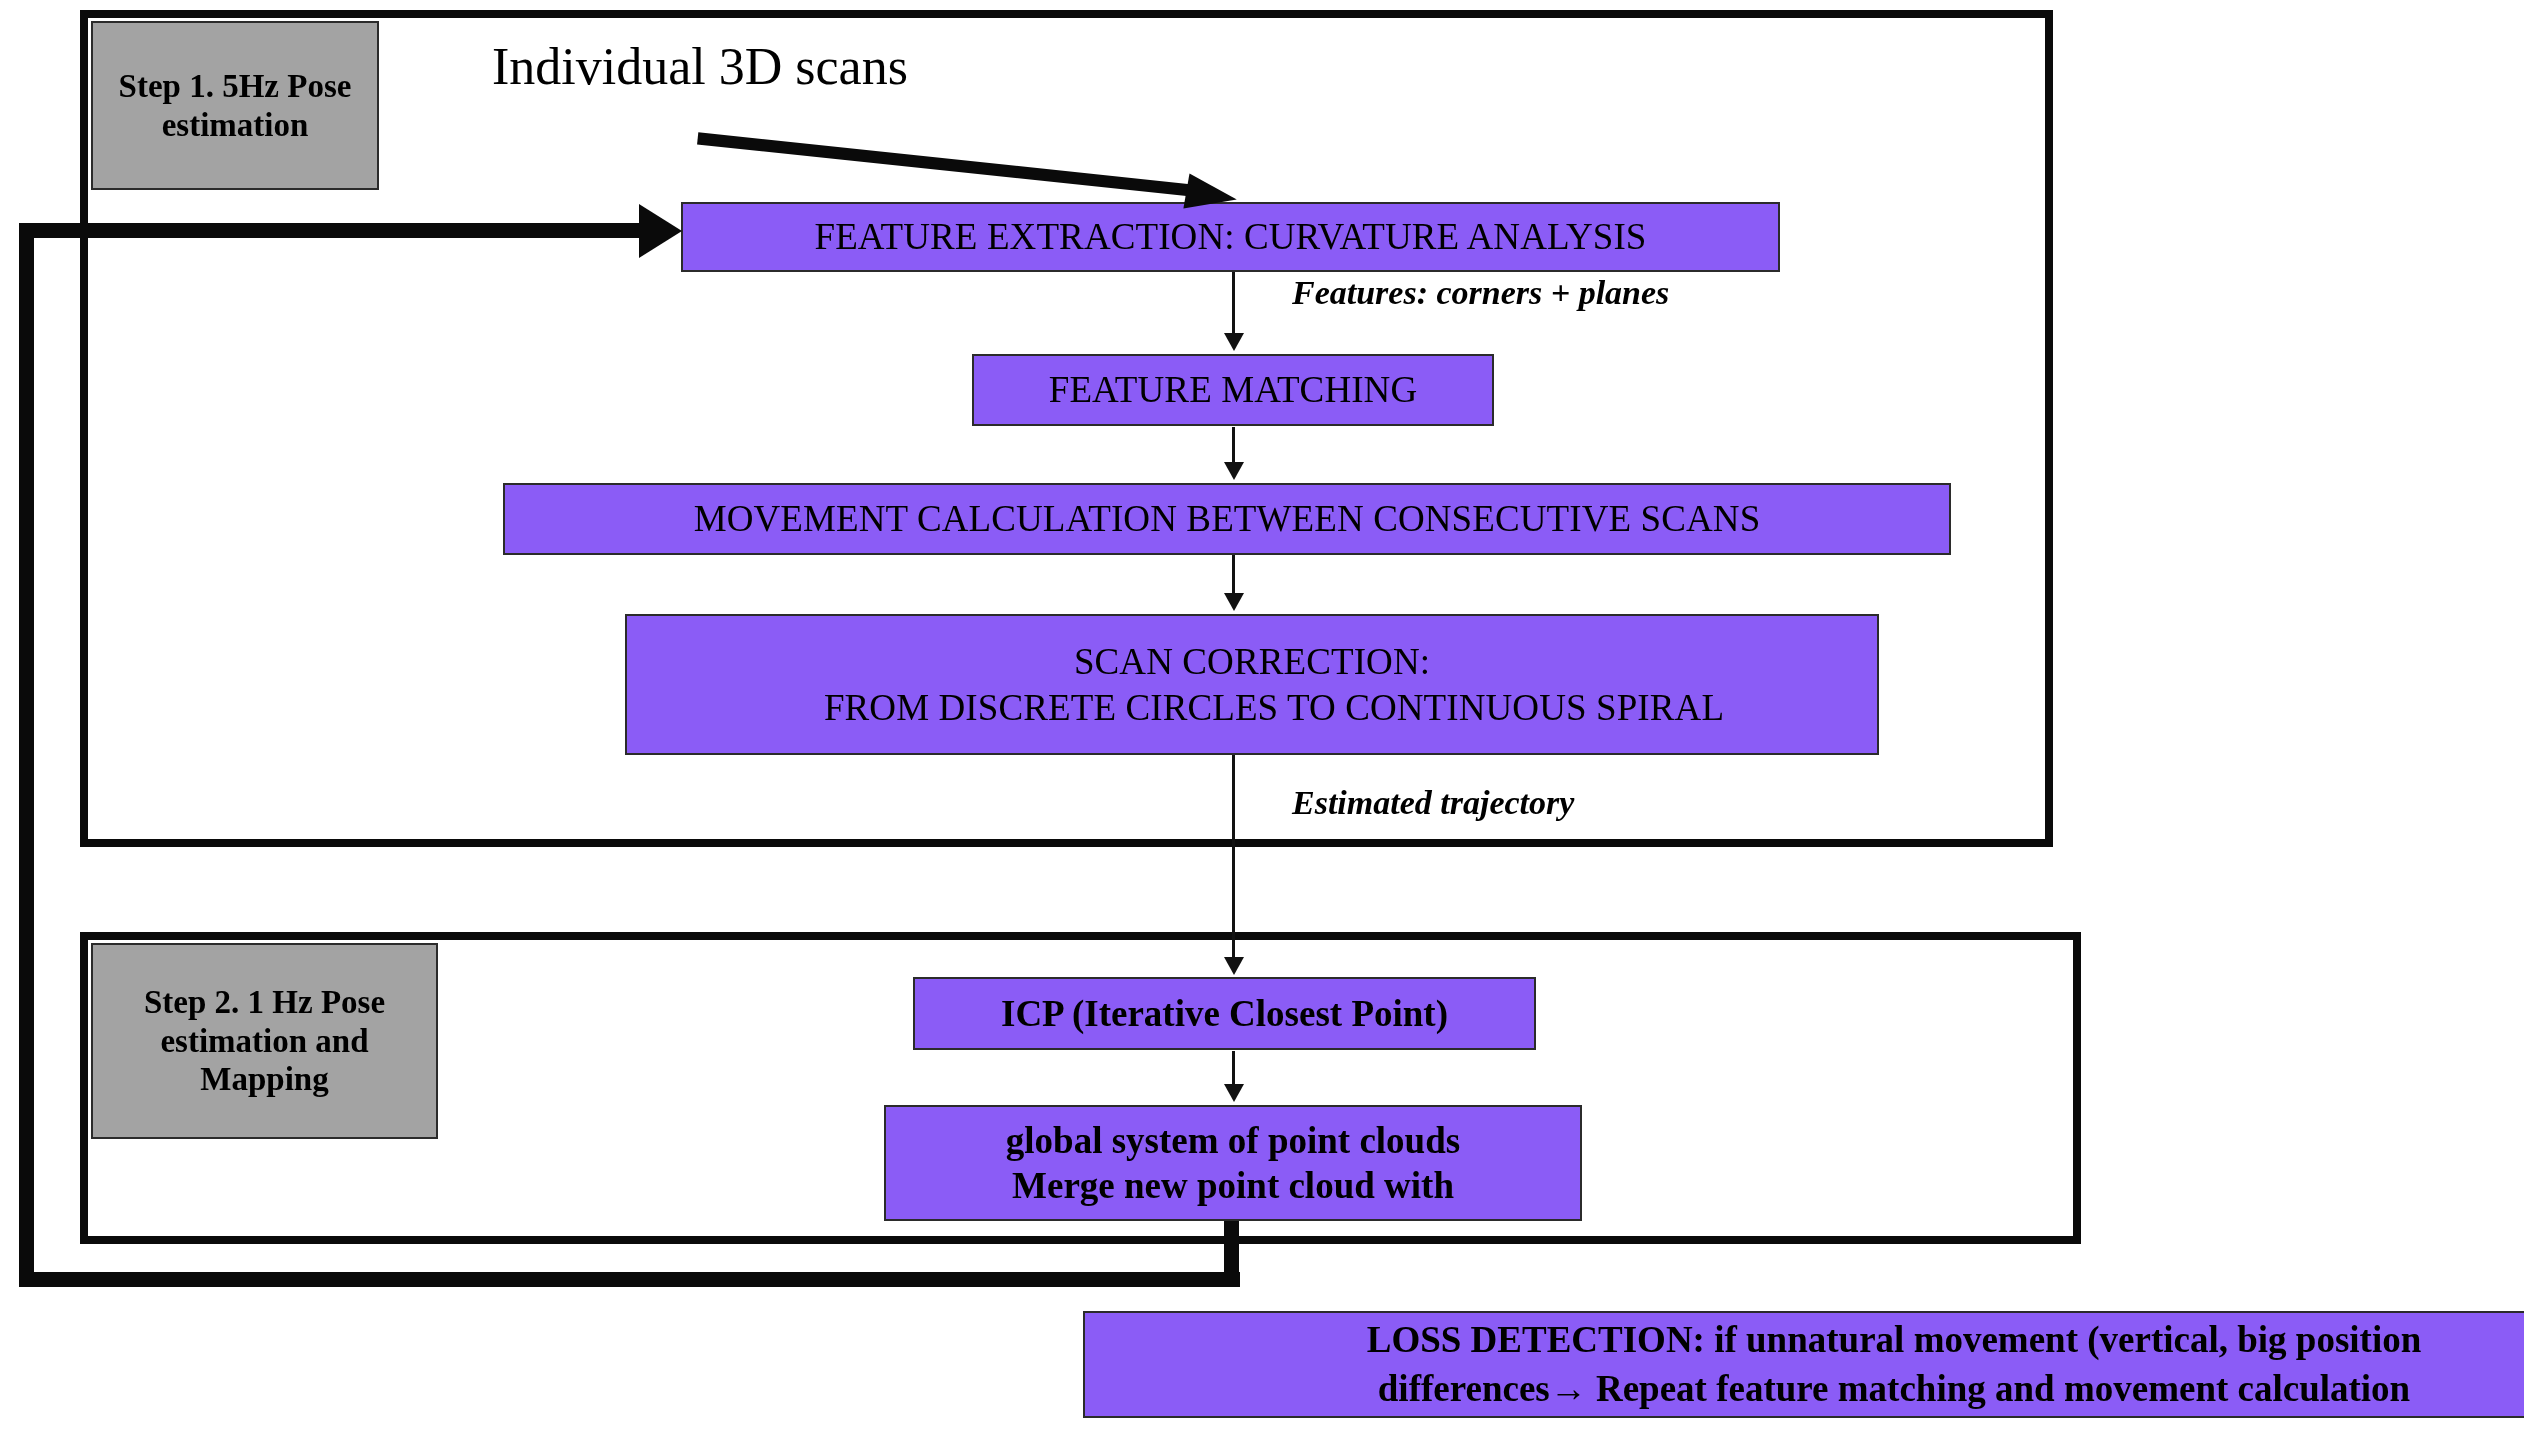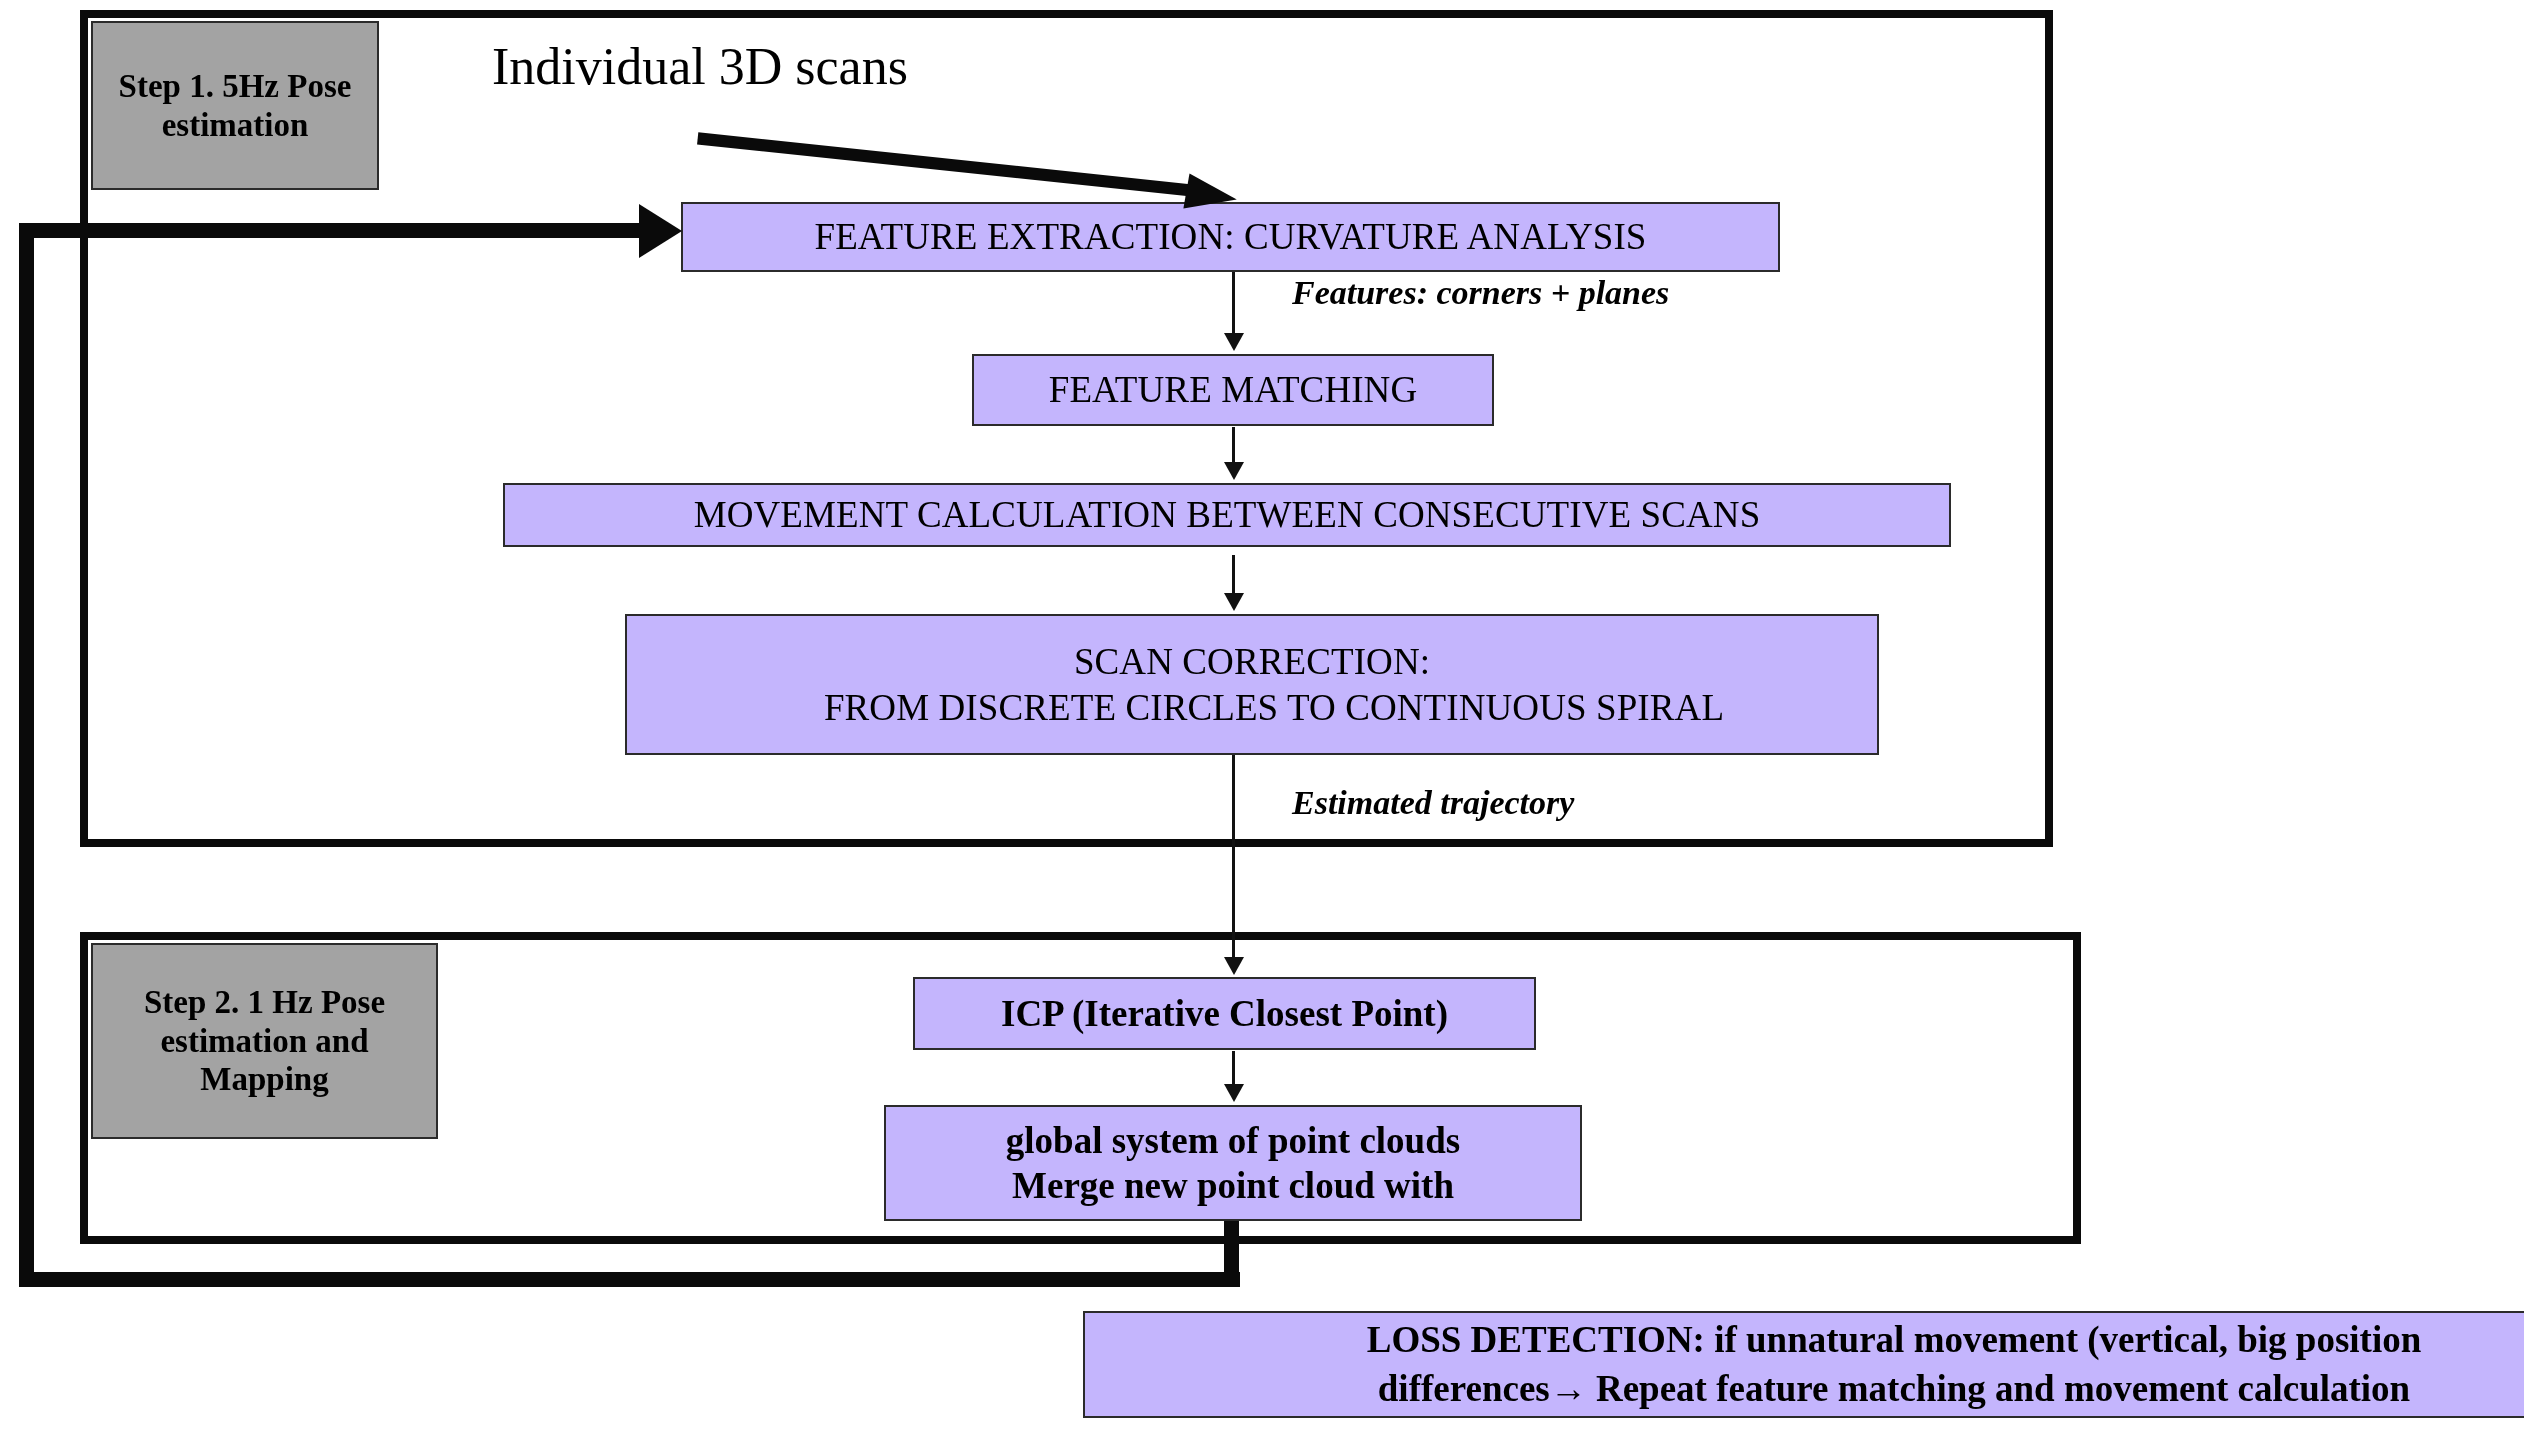--- a/index.html
+++ b/index.html
@@ -43,35 +43,35 @@
     padding: 4.6px 7.6px;
   }
   #step1-label-box { left: 91px;  top: 21.3px;   width: 288px; height: 169px; font-size: 33px; }
   #step2-label-box { left: 91px;  top: 943px; width: 347px; height: 196px; font-size: 33px; }
 
   
   .process-box {
     position: absolute;
     border: 2.3px solid #2b2b2b;
     box-sizing: border-box;
-    background: #c4b5fd;
+    background: #8b5cf6;
     display: flex;
     align-items: center;
     justify-content: center;
     text-align: center;
     line-height: 1.22;
     padding: 3px 12.2px;
     z-index: 5;
   }
   .caps { font-size: 37px; letter-spacing: 0.1px; }
   .mixed { font-size: 37px; font-weight: bold; }
 
   #box-feature-extraction { left: 681px;  top: 202px;  width: 1099px; height: 70px; }
   #box-feature-matching   { left: 972px; top: 354px;  width: 522px;  height: 72px; }
-  #box-movement-calc      { left: 503px;  top: 483px;  width: 1448px; height: 64px; }
+  #box-movement-calc      { left: 503px;  top: 483px;  width: 1448px; height: 72px; }
   #box-scan-correction    { left: 625px;  top: 614px;  width: 1254px; height: 141px; }
   #box-icp                { left: 913px; top: 977px; width: 623px;  height: 73px; }
   #box-merge              { left: 884px; top: 1105px; width: 698px;  height: 116px; }
   #box-loss-detection     { left: 1083px; top: 1311px; width: 1622px; height: 107px; font-weight: bold; font-size: 37px; line-height: 1.3; }
 
   
   .free-label {
     position: absolute;
     white-space: nowrap;
     z-index: 6;

